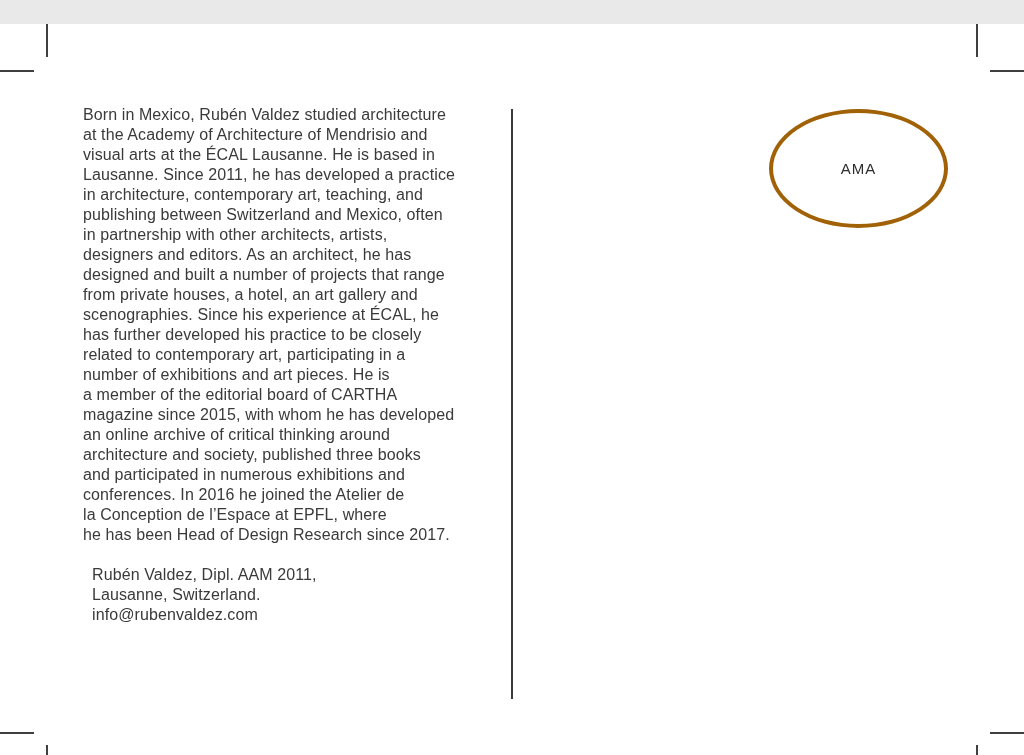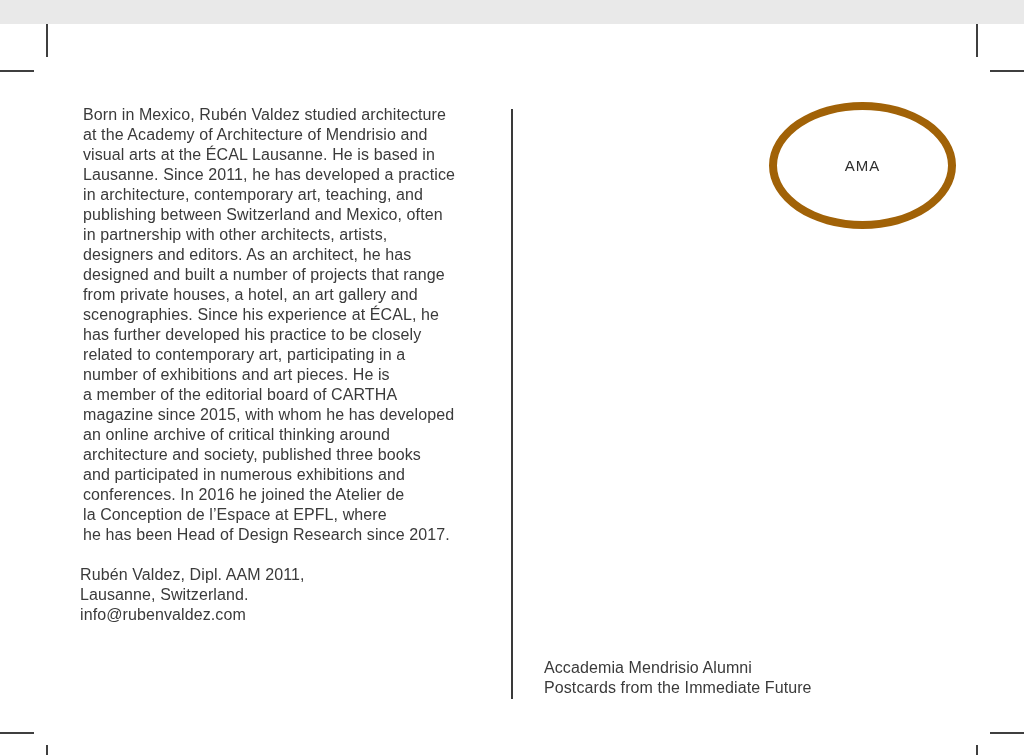--- a/index.html
+++ b/index.html
@@ -16,35 +16,35 @@
   .textblock {
     position: absolute;
     font-size: 16px;
     line-height: 20px;
     font-weight: 500;
     letter-spacing: 0.1px;
     white-space: pre-line;
     color: #3a3a3a;
   }
   .bio      { left: 83px;  top: 81px;  width: 430px; }
-  .contact  { left: 80px;  top: 541px; width: 430px; }
+  .contact  { left: 92px;  top: 541px; width: 430px; }
   .credit   { left: 83px;  top: 634px; width: 430px; font-size: 16px; line-height: 20px; font-weight: 500; position: absolute; }
   .credit .it { font-style: italic; }
   .imprint  { left: 544px; top: 634px; width: 420px; }
   .divider {
     position: absolute;
     left: 511px; top: 85px;
     width: 2px; height: 590px;
     background: #3a3a3a;
   }
   .stamp {
     position: absolute;
-    left: 769px; top: 78px;
+    left: 769px; top: 85px;
     width: 171px; height: 111px;
-    border: 8px solid #a16207;
+    border: 4px solid #a16207;
     border-radius: 50%;
     display: flex; align-items: center; justify-content: center;
   }
   .stamp span {
     font-size: 15px;
     font-weight: 500;
     letter-spacing: 1px;
     color: #2e2e2e;
   }
   .mark { position: absolute; background: #3f3f3f; }
@@ -101,16 +101,14 @@
 
   <div class="credit">
   </div>
 
   <div class="divider"></div>
 
   <div class="stamp">
     <span>AMA</span>
   </div>
 
-  <div class="textblock imprint">Accademia Mendrisio Alumni
-Postcards from the Immediate Future</div>
 
 </div>
 
 </body></html>

